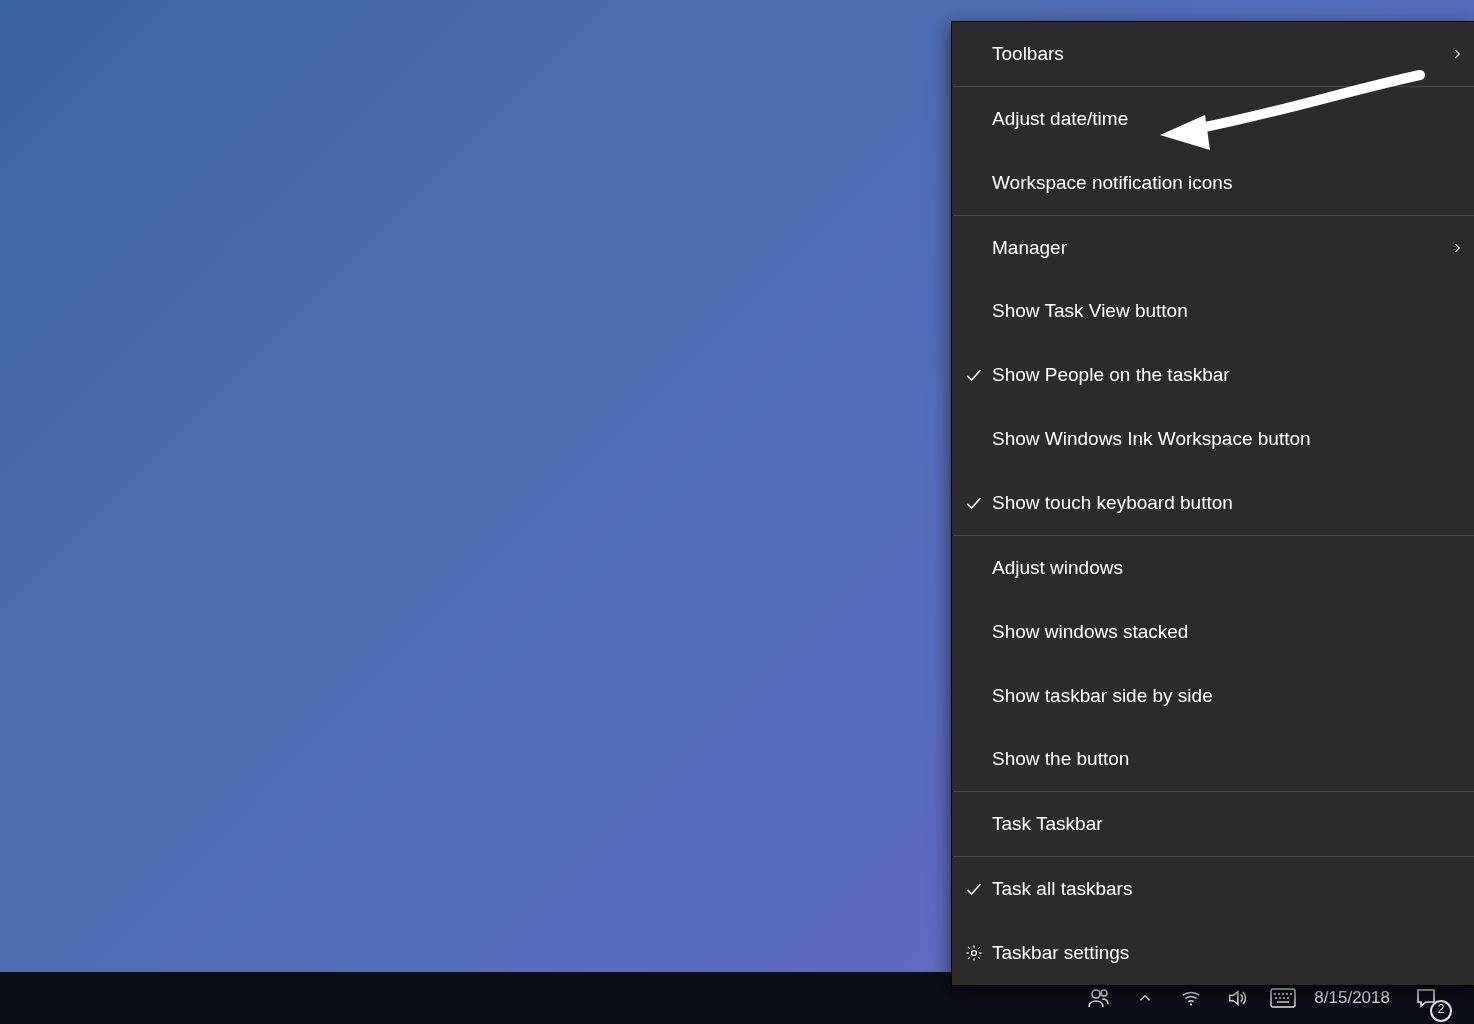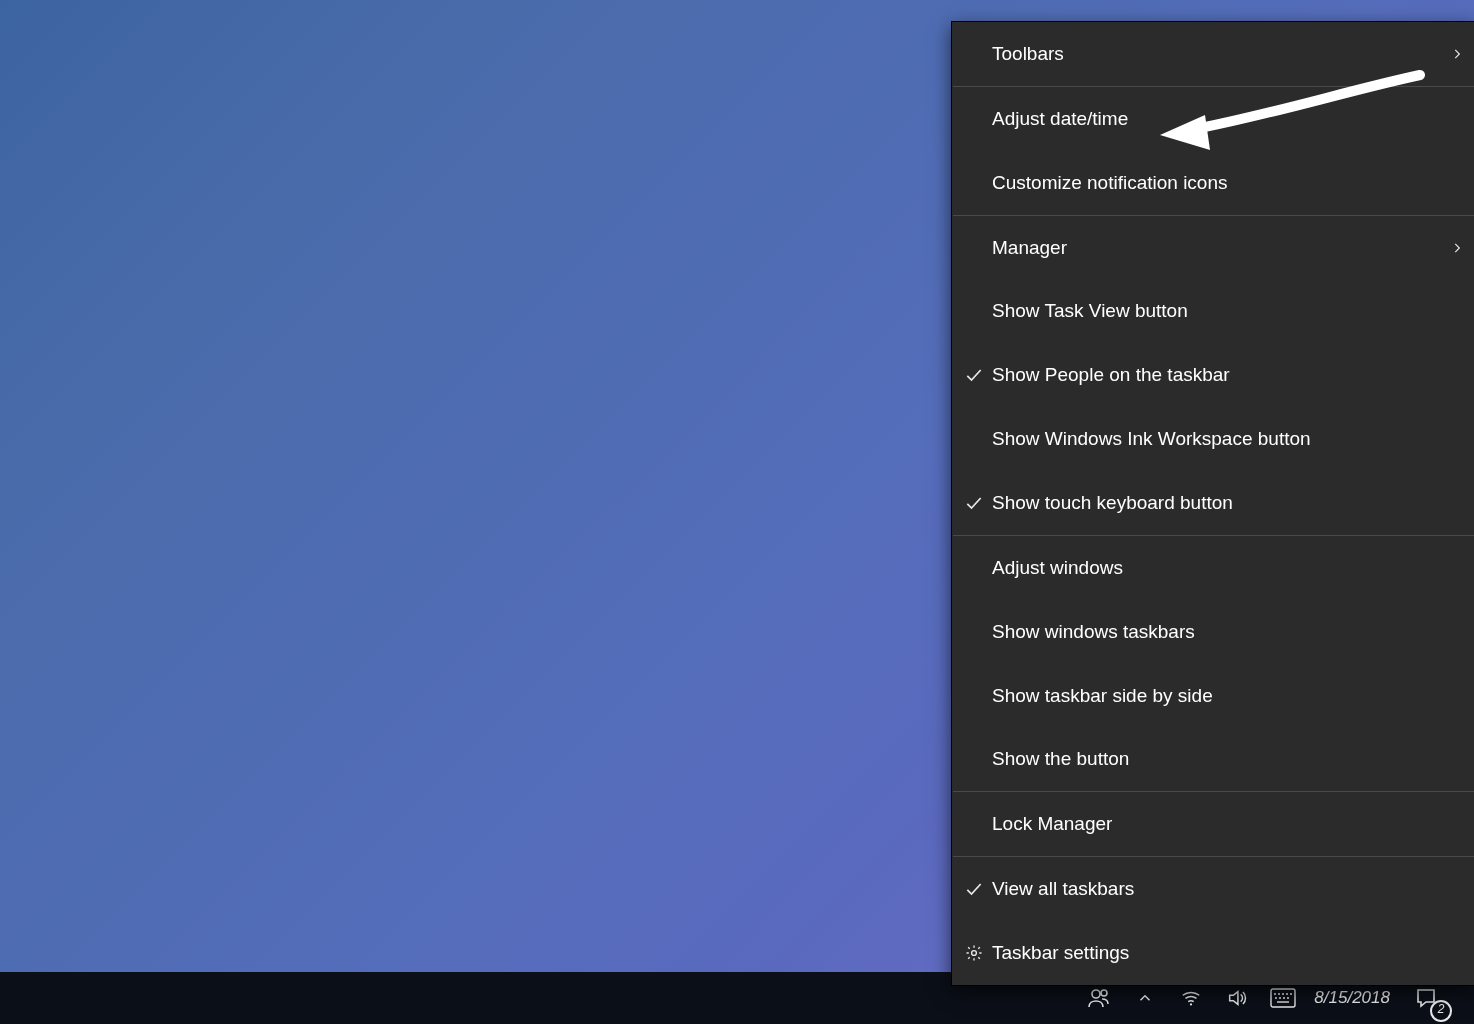--- a/index.html
+++ b/index.html
@@ -8,21 +8,20 @@
     position:absolute;inset:0;
     background:
       linear-gradient(135deg,#3c64a0 0%,#4a6baa 20%,#4f6cb3 40%,#556dbb 55%,#5a69be 70%,#6a6fc8 88%,#766fc8 100%);
   }
   
   #taskbar{
     position:absolute;left:0;right:0;bottom:0;height:52px;
     background:#0b0f18;
     display:flex;justify-content:flex-end;align-items:center;
     color:#fff;
-    font-style:italic;
   }
   .tray{display:flex;align-items:center;height:100%;}
   .tray-btn{
     height:100%;
     display:flex;align-items:center;justify-content:center;
     color:#e8e8e8;
     padding:0 6px;
     min-width:34px;
   }
   .tray-btn svg{display:block;}
@@ -150,21 +149,21 @@
         <svg width="14" height="20" viewBox="0 0 24 24" fill="none" stroke="#e8e8e8" stroke-width="2">
           <polyline points="9 5 16 12 9 19"></polyline>
         </svg>
       </span>
     </div>
     <div class="menu-sep"></div>
     <div class="menu-item" style="height: 63.8667px;">
       <span>Adjust date/time</span>
     </div>
     <div class="menu-item" style="height: 63.8667px;">
-      <span>Customize notification icons</span>
+      <span>Workspace notification icons</span>
     </div>
     <div class="menu-sep"></div>
     <div class="menu-item" style="height: 63.8667px;">
       <span>Manager</span>
       <span class="submenu-arrow">
         <svg width="14" height="20" viewBox="0 0 24 24" fill="none" stroke="#e8e8e8" stroke-width="2">
           <polyline points="9 5 16 12 9 19"></polyline>
         </svg>
       </span>
     </div>
@@ -188,40 +187,40 @@
           <polyline points="4 13 9 18 20 6"></polyline>
         </svg>
       </span>
       <span>Show touch keyboard button</span>
     </div>
     <div class="menu-sep"></div>
     <div class="menu-item" style="height: 63.8667px;">
       <span>Adjust windows</span>
     </div>
     <div class="menu-item" style="height: 63.8667px;">
-      <span>Show windows taskbars</span>
+      <span>Show windows stacked</span>
     </div>
     <div class="menu-item" style="height: 63.8667px;">
       <span>Show taskbar side by side</span>
     </div>
     <div class="menu-item" style="height: 63.8667px;">
       <span>Show the button</span>
     </div>
     <div class="menu-sep"></div>
     <div class="menu-item" style="height: 63.8667px;">
-      <span>Lock Manager</span>
+      <span>Task Taskbar</span>
     </div>
     <div class="menu-sep"></div>
     <div class="menu-item" style="height: 63.8667px;">
       <span class="menu-icon">
         <svg width="20" height="20" viewBox="0 0 24 24" fill="none" stroke="#e8e8e8" stroke-width="2">
           <polyline points="4 13 9 18 20 6"></polyline>
         </svg>
       </span>
-      <span>View all taskbars</span>
+      <span>Task all taskbars</span>
     </div>
     <div class="menu-item" style="height: 63.8667px;">
       <span class="menu-icon">
         <svg width="18" height="18" viewBox="0 0 24 24" fill="none" stroke="#e8e8e8" stroke-width="1.8">
           <circle cx="12" cy="12" r="3.2"></circle>
           <path d="M12 2v3M12 19v3M4.2 4.2l2.1 2.1M17.7 17.7l2.1 2.1M2 12h3M19 12h3M4.2 19.8l2.1-2.1M17.7 6.3l2.1-2.1"></path>
         </svg>
       </span>
       <span>Taskbar settings</span>
     </div>

